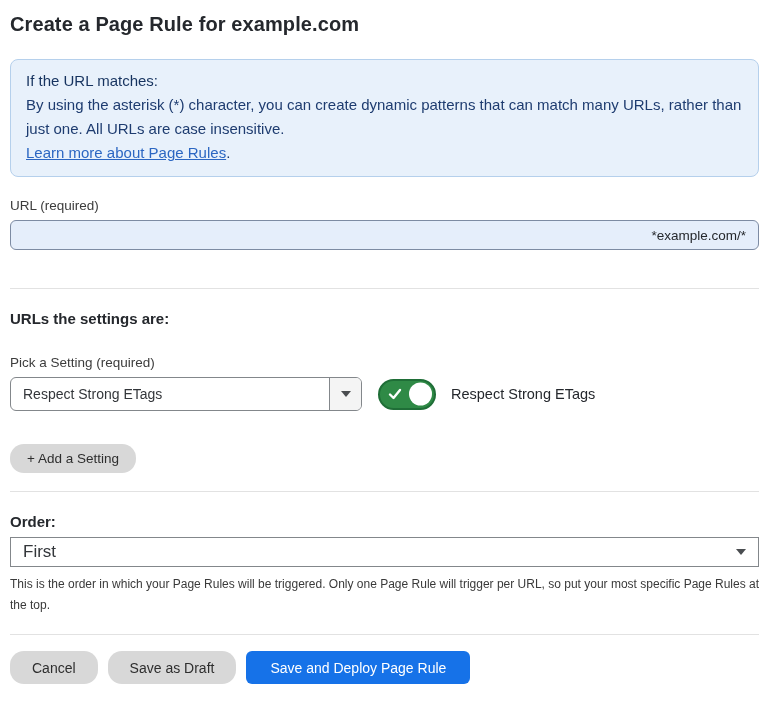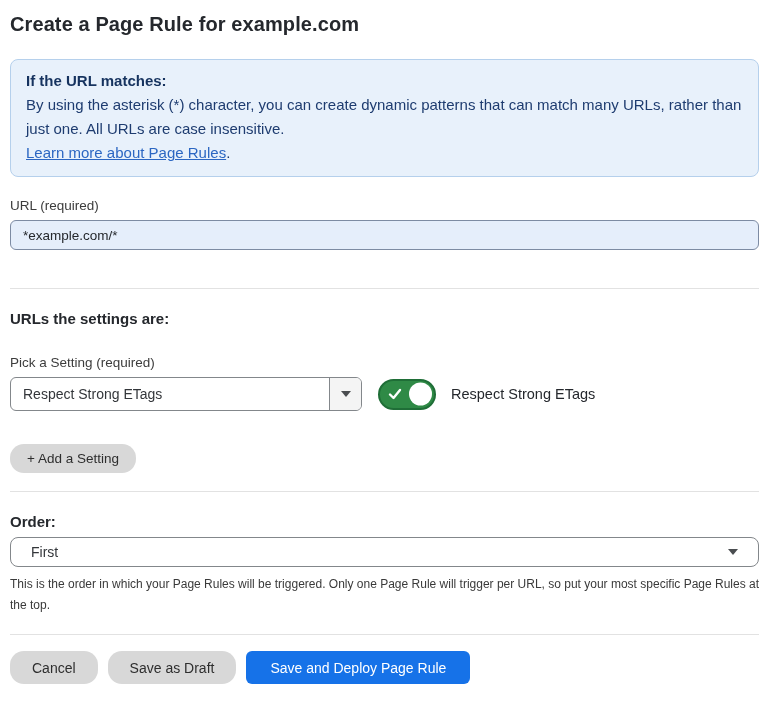--- a/index.html
+++ b/index.html
@@ -19,21 +19,21 @@
 
   .info-box {
     margin-top: 23px;
     background: #e8f1fb;
     border: 1px solid #b5d0ec;
     border-radius: 8px;
     padding: 9px 15px 11px 15px;
     font-size: 15px; line-height: 24px;
     color: #1e3c70;
   }
-  .info-box .info-heading { font-weight: 700; color: #16335f; }
+  .info-box .info-heading { font-weight: 400; color: #16335f; }
   .info-box a.info-link {
     color: #2b66c2; text-decoration: underline; cursor: pointer;
   }
   .info-box .info-link-suffix { color: #1e3c70; }
 
   .field-label {
     margin-top: 20px;
     font-size: 13.5px; line-height: 17px; color: #3c3c3c;
   }
 
@@ -41,20 +41,21 @@
     display: block;
     margin-top: 6px;
     width: 100%; height: 30px;
     background: #e5eefb;
     border: 1px solid #7d8ba3;
     border-radius: 6px;
     padding: 0 12px;
     font-family: "Liberation Sans", sans-serif;
     font-size: 13.5px; color: #25282d;
     outline: none;
+    text-align: right;
   }
 
   hr.divider {
     border: none; border-top: 1px solid #e2e2e2; height: 0;
   }
   .hr1 { margin-top: 38px; }
   .hr2 { margin-top: 18px; }
   .hr3 { margin-top: 18px; }
 
   h2.section-heading {
@@ -130,24 +131,24 @@
     font-size: 13.5px;
     height: 29px; padding: 0 17px; border-radius: 14px;
   }
   .add-setting-btn { margin-top: 33px; display: inline-block; }
 
   .order-select {
     margin-top: 6px;
     width: 100%; height: 30px;
     background: #ffffff;
     border: 1px solid #83878b;
-    border-radius: 8px;
+    border-radius: 0;
     display: flex; align-items: center;
-    padding: 0 20px;
-    font-size: 14px; color: #33363a;
+    padding: 0 12px;
+    font-size: 17px; color: #33363a;
     cursor: pointer;
   }
   .order-select .select-value { flex: 1; }
 
   .help-text {
     margin-top: 7px;
     font-size: 12px; line-height: 21px; color: #3a3a3a;
     max-width: 749px;
   }
 

